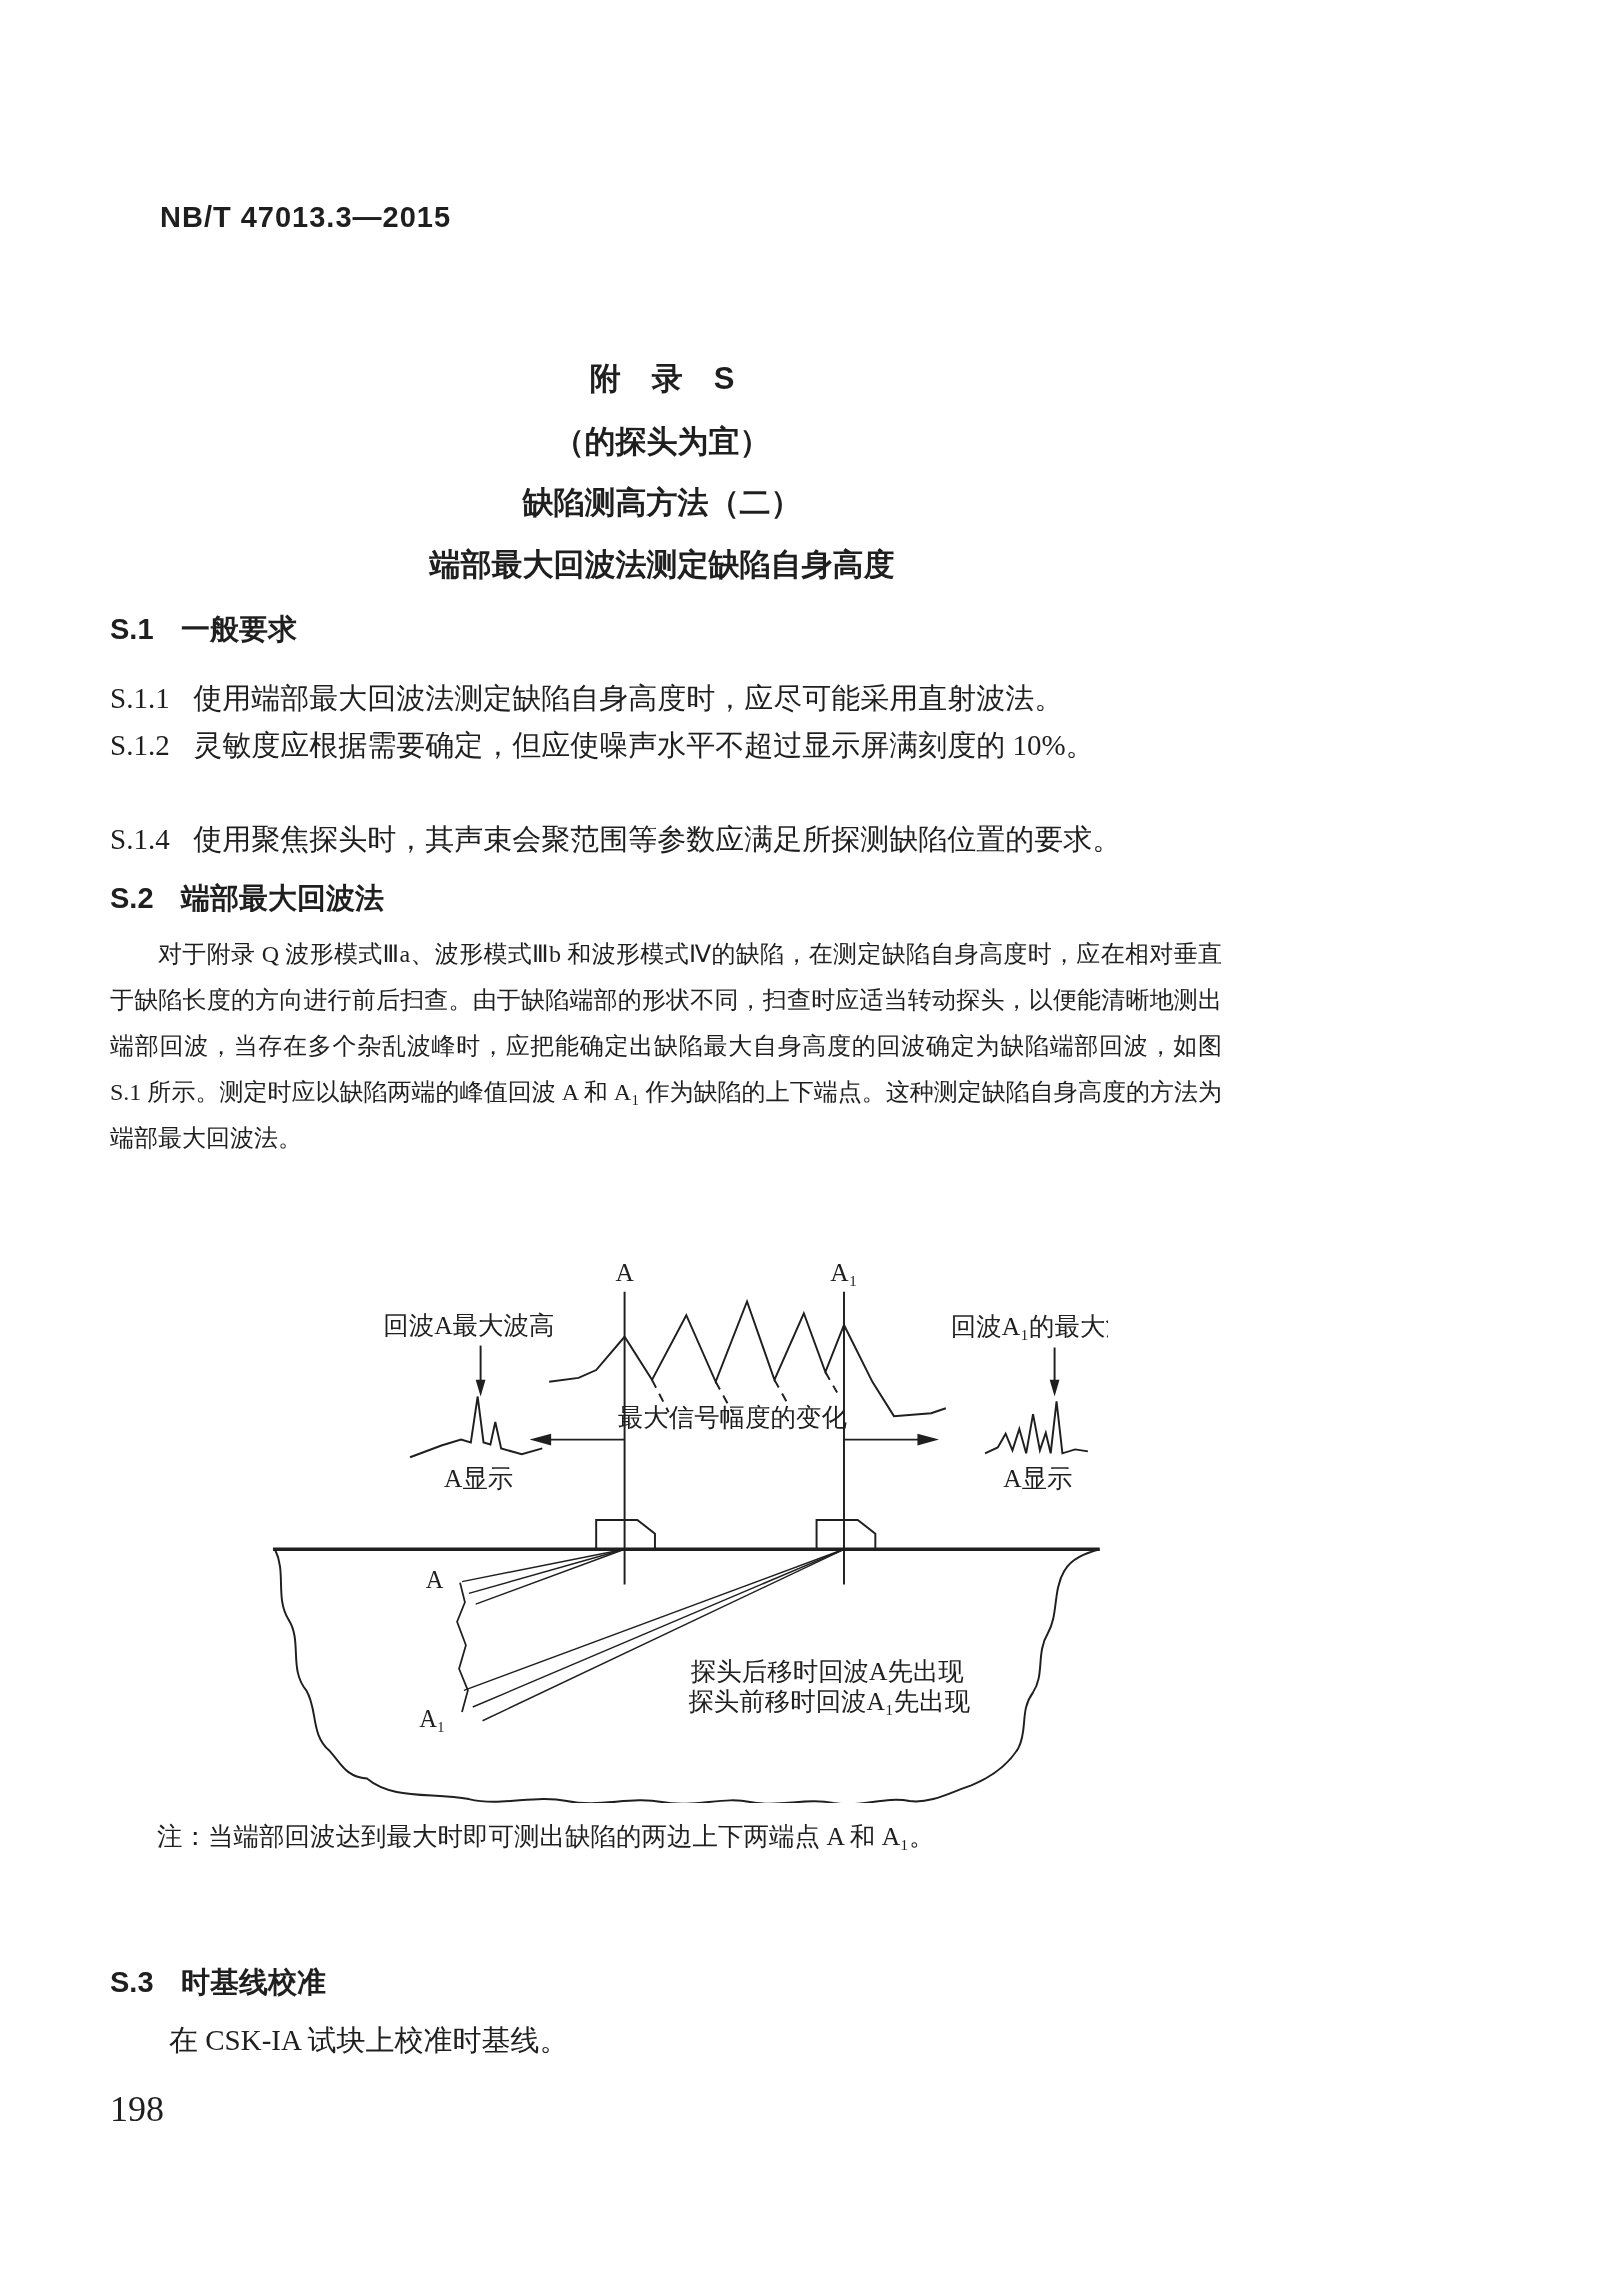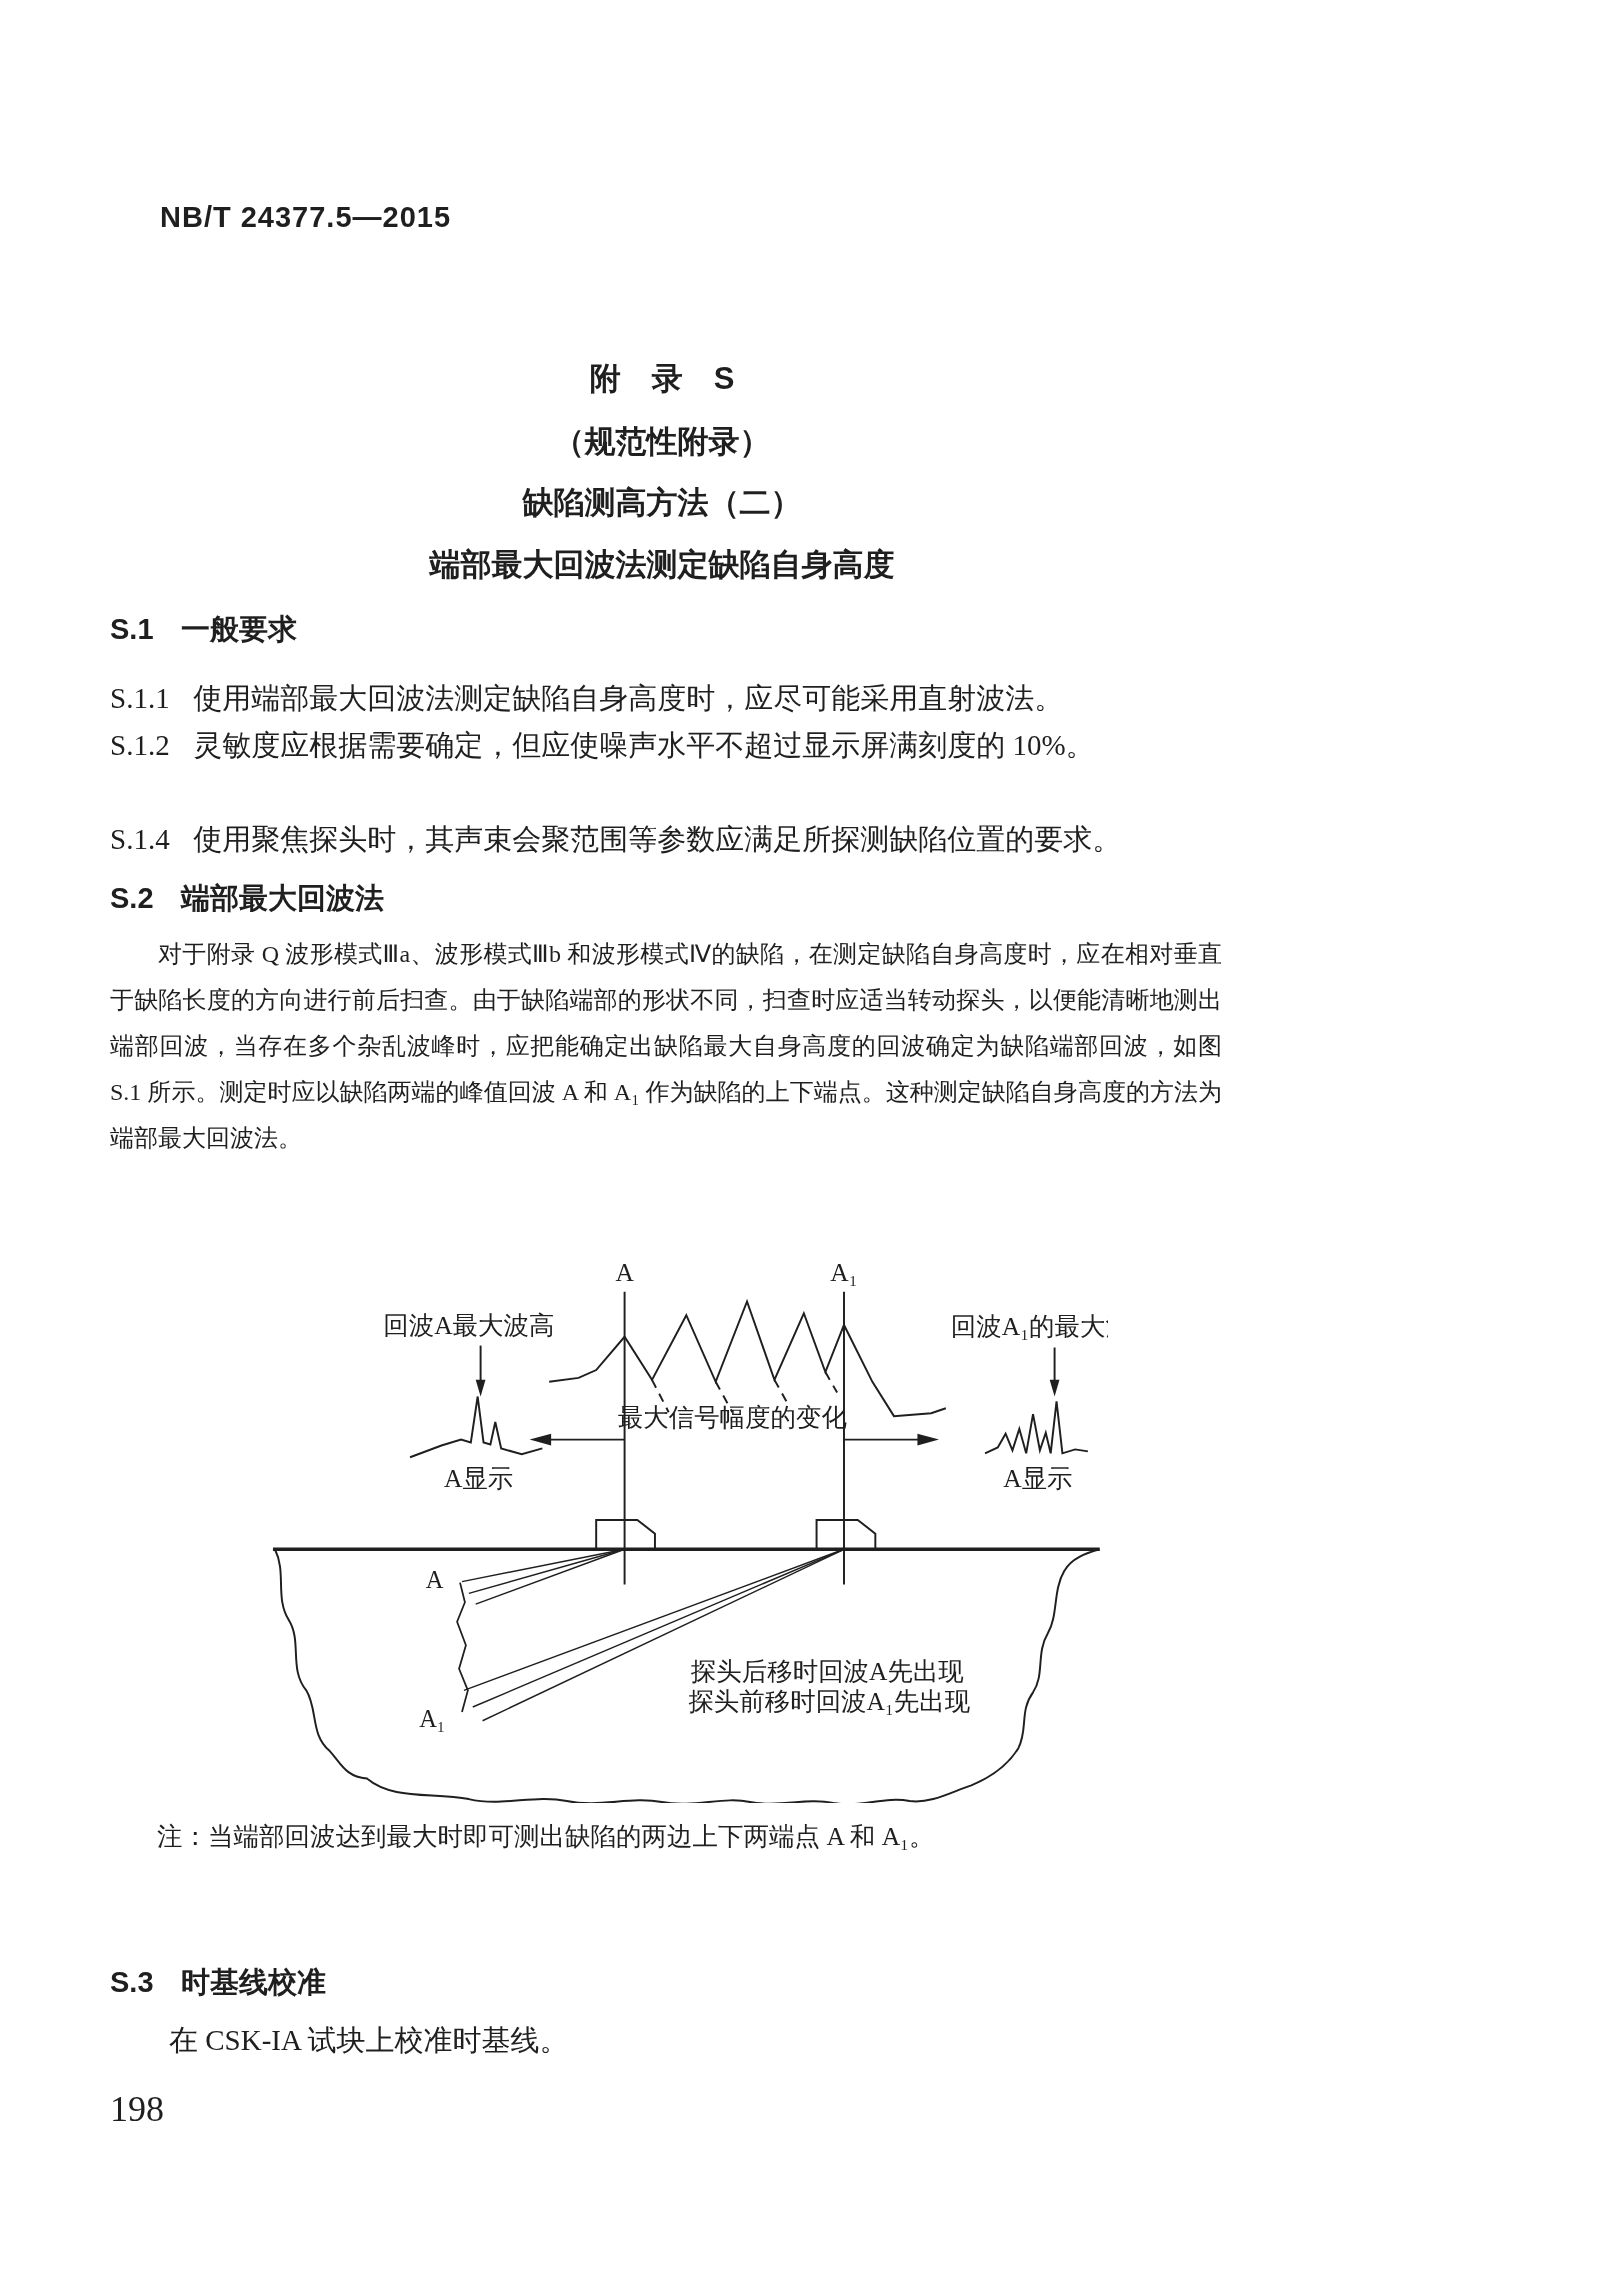--- a/index.html
+++ b/index.html
@@ -54,24 +54,24 @@
     fill:#1f1f1f;
   }
   .svg-label{font-size:26px;}
   .svg-label-sm{font-size:25px;}
 </style>
 </head>
 <body>
 
 <div class="page">
 
-  <div class="abs doc-header">NB/T 24377.5—2015</div>
+  <div class="abs doc-header">NB/T 47013.3—2015</div>
 
   <div class="abs title-line" style="top:345px;">附　录　S</div>
-  <div class="abs title-line" style="top:408px;">（规范性附录）</div>
+  <div class="abs title-line" style="top:408px;">（的探头为宜）</div>
   <div class="abs title-line" style="top:469px;">缺陷测高方法（二）</div>
   <div class="abs title-line" style="top:531px;">端部最大回波法测定缺陷自身高度</div>
 
   <div class="abs sec-heading" style="top:610px;">
     <span class="num">S.1</span><span>一般要求</span>
   </div>
   <div class="abs body-line" style="top:679px;">
     <span class="num">S.1.1</span><span>使用端部最大回波法测定缺陷自身高度时，应尽可能采用直射波法。</span>
   </div>
   <div class="abs body-line" style="top:726px;">

